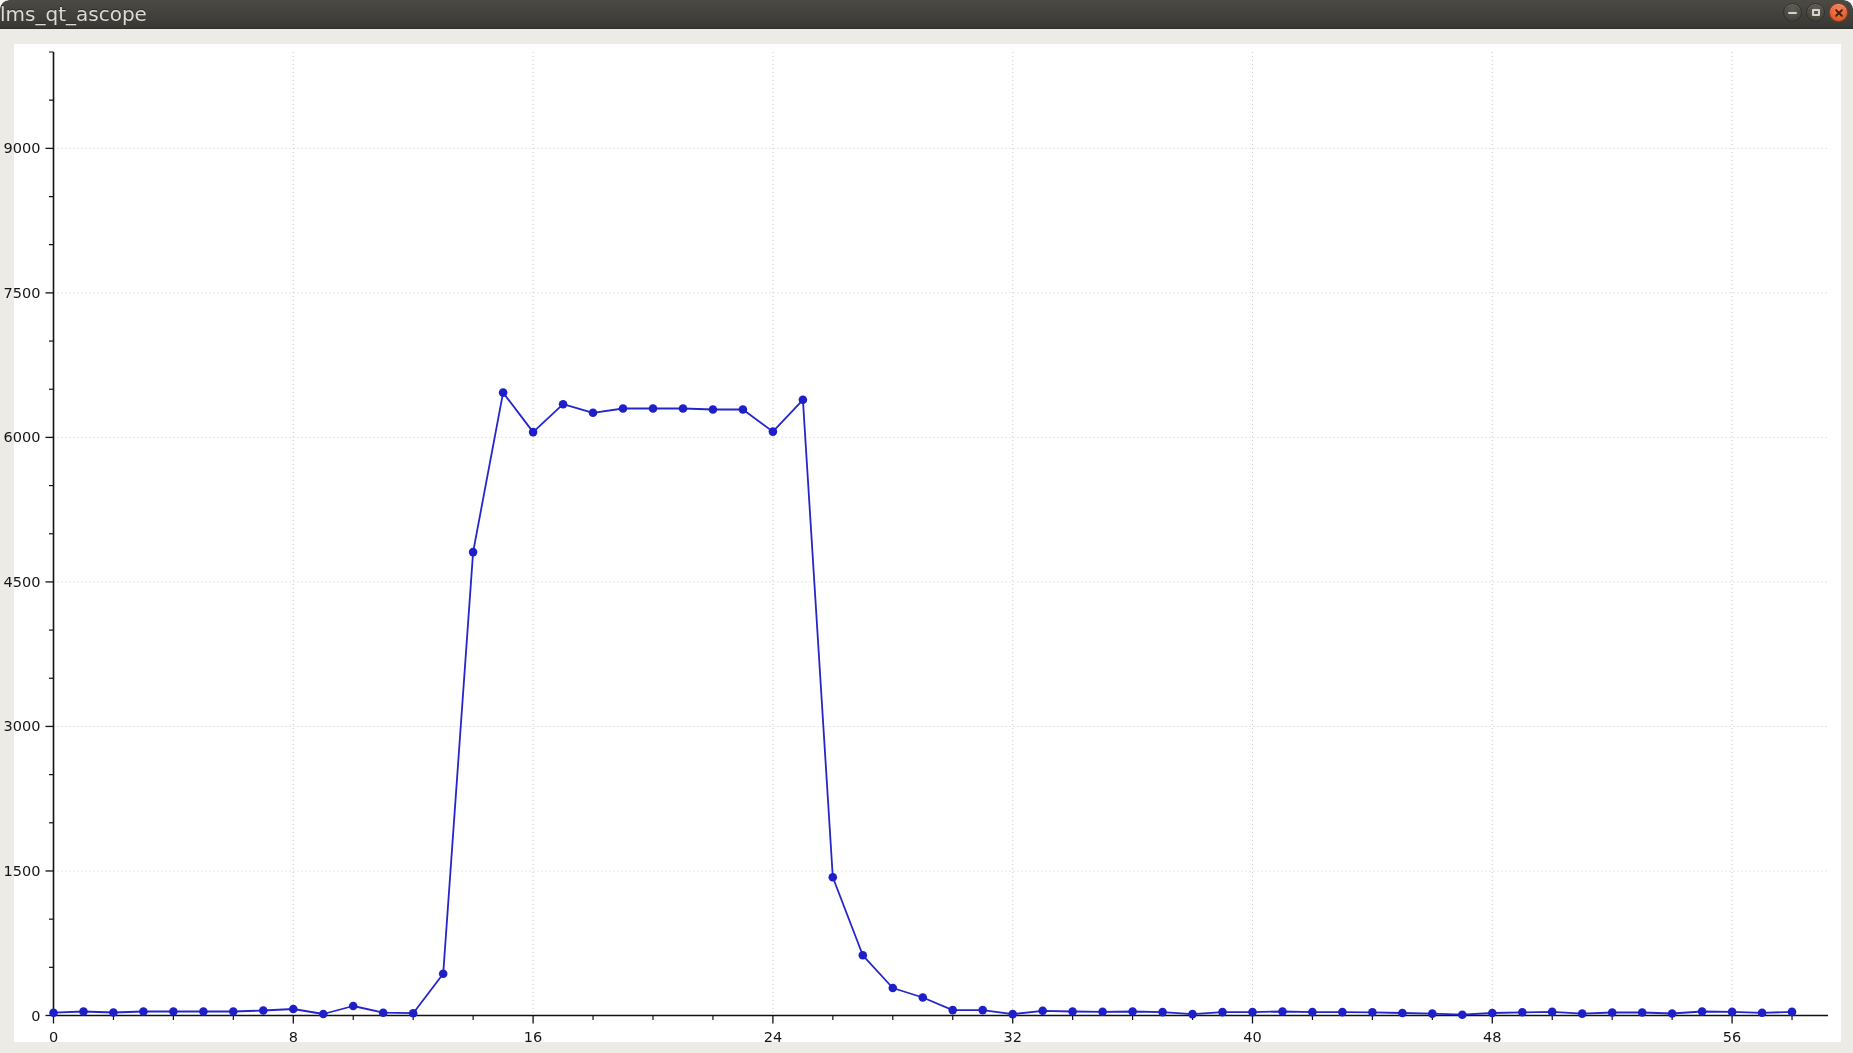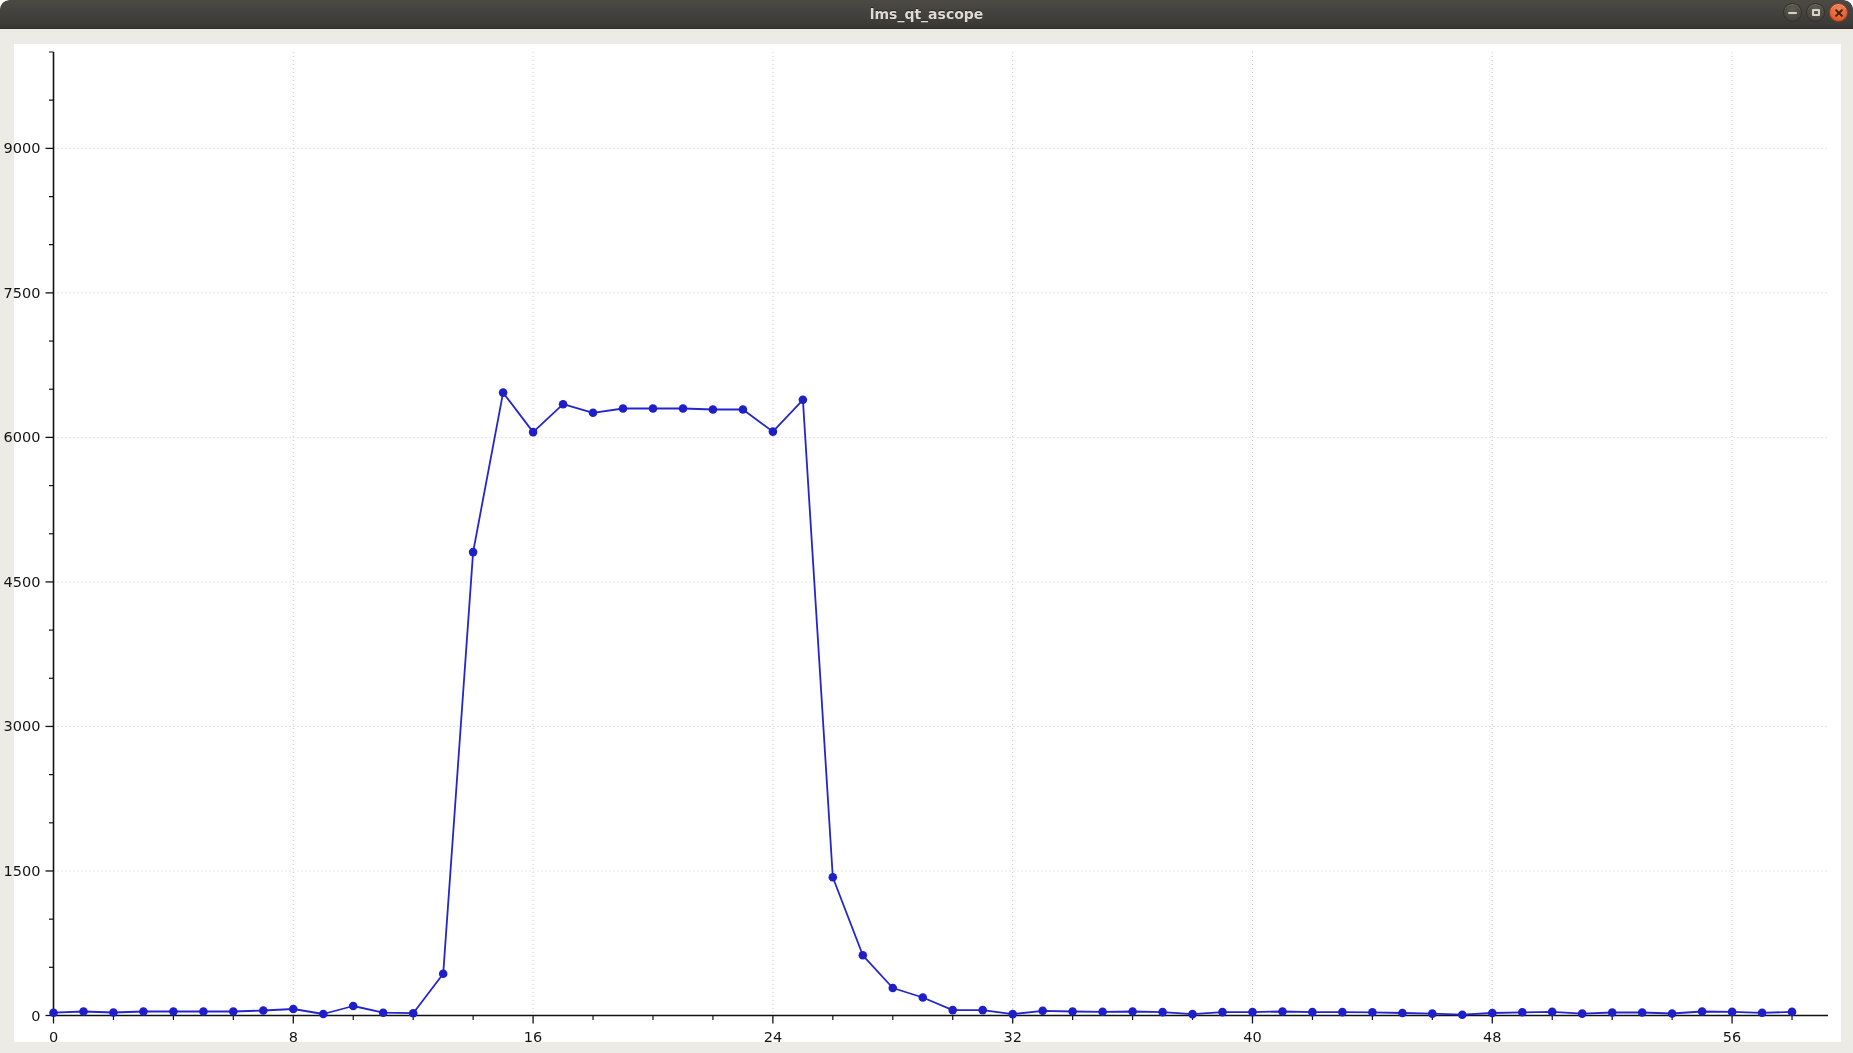--- a/index.html
+++ b/index.html
@@ -9,22 +9,22 @@
     border-radius:9px 9px 0 0;
   }
   .titlebar{
     position:absolute;left:0;top:0;width:100%;height:29px;
     background:linear-gradient(#4c4a45,#3d3b37 85%,#383632);
     border-radius:9px 9px 0 0;
     border-bottom:1px solid #302e2a;
     box-sizing:border-box;
   }
   .titlebar .title{
-    display:block;line-height:28px;text-align:center;
-    color:#dfdbd3;font-size:14px;font-weight:bold;
+    display:block;line-height:28px;
+    color:#dfdbd3;font-size:20px;font-weight:normal;
     text-shadow:0 -1px 0 rgba(0,0,0,.45);
     user-select:none;
   }
   .controls{
     position:absolute;right:5px;top:3px;display:flex;gap:4px;align-items:center;
   }
   .ctrl{
     width:19px;height:19px;border-radius:50%;
     display:flex;align-items:center;justify-content:center;
     box-sizing:border-box;cursor:default;padding:0;

